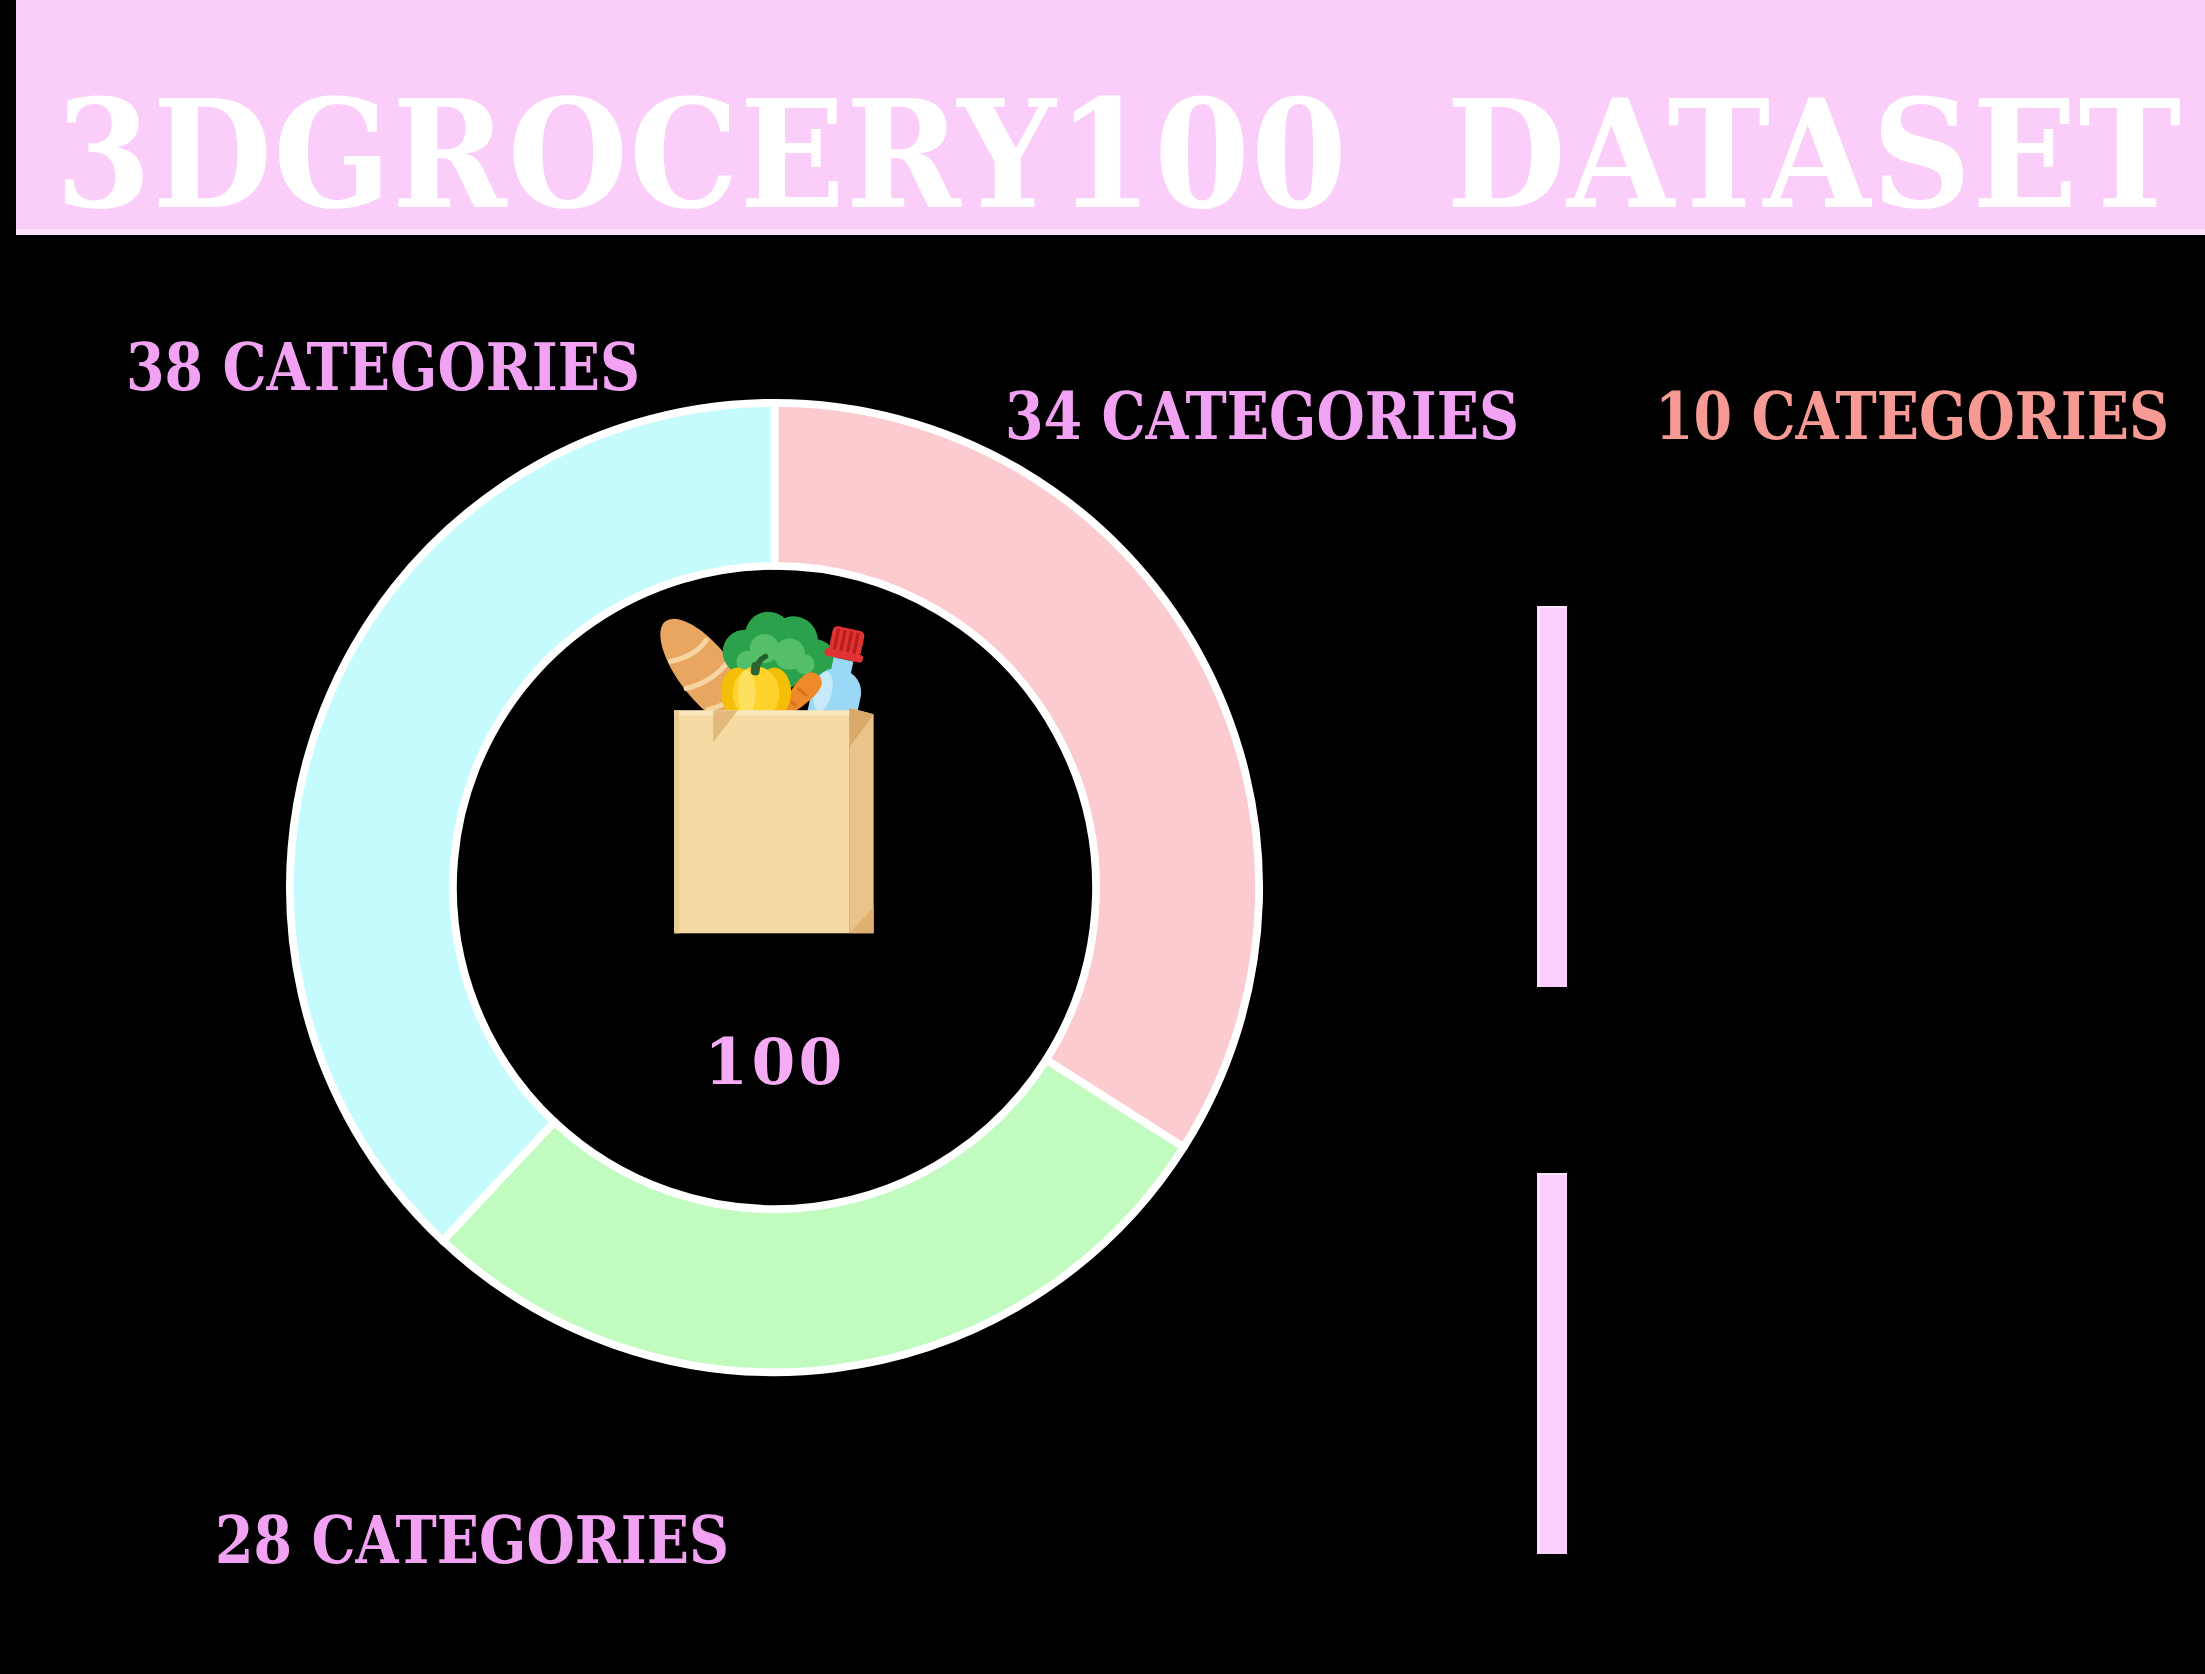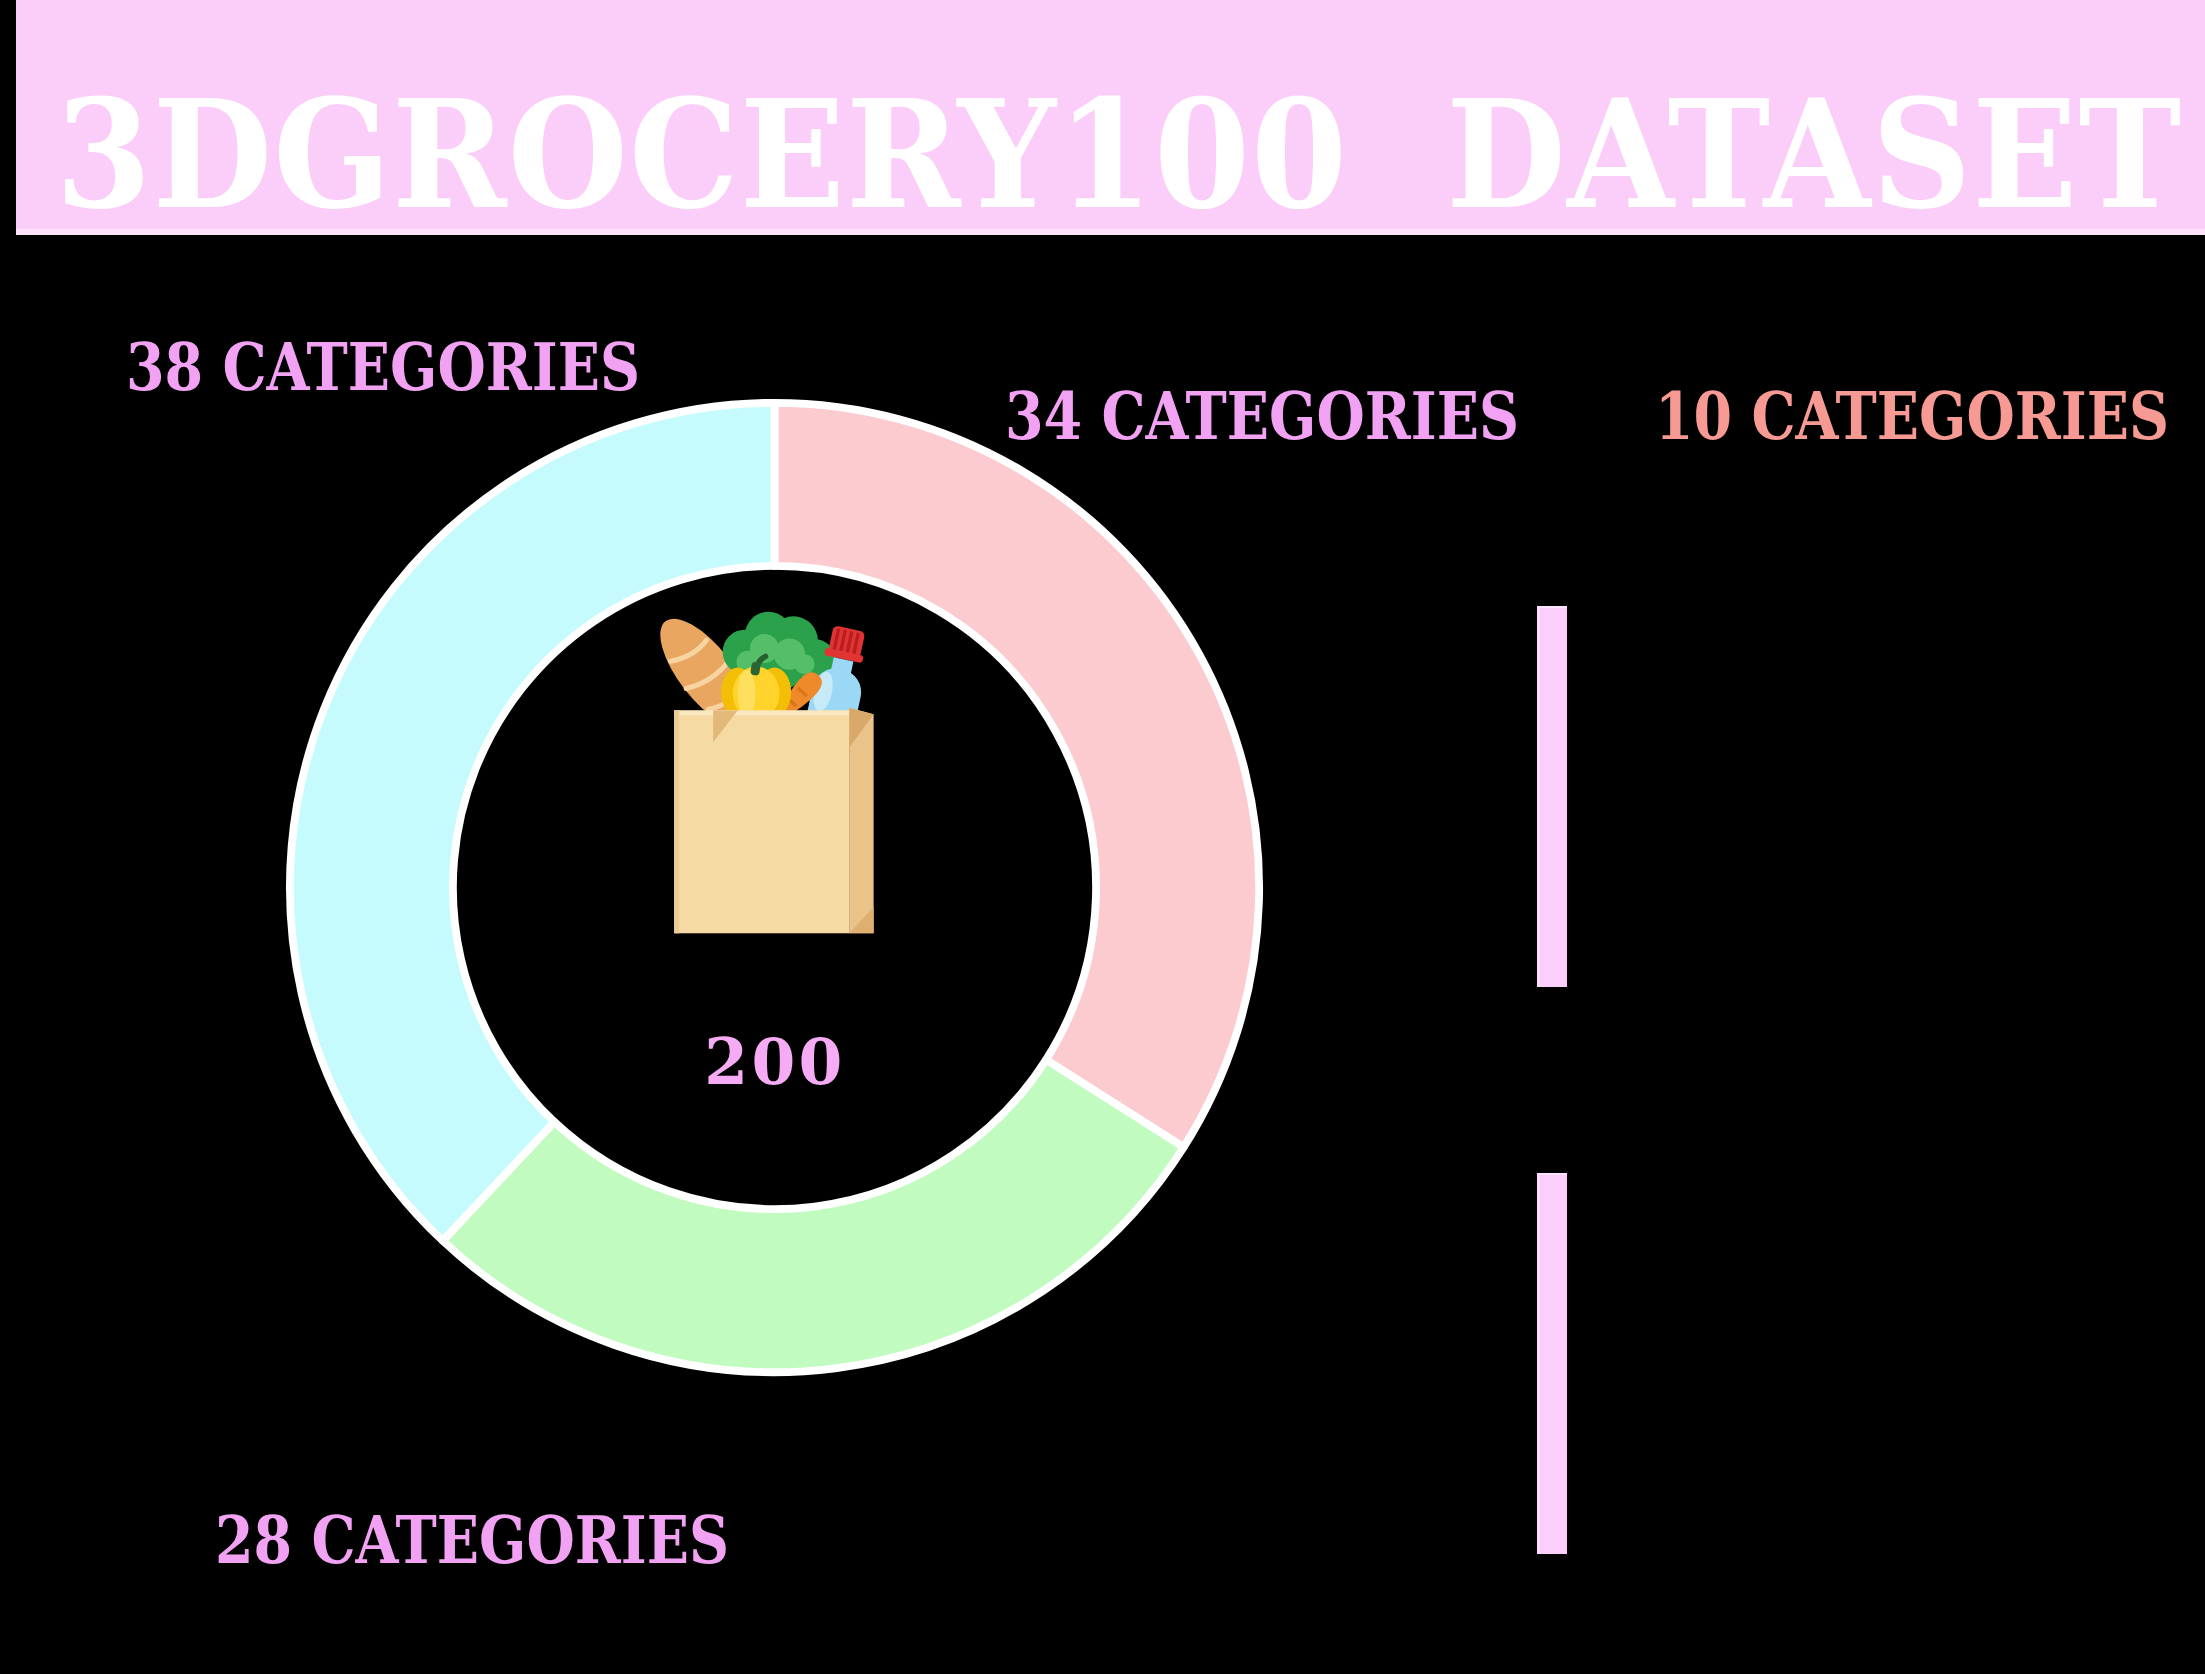--- a/index.html
+++ b/index.html
@@ -157,19 +157,19 @@
       <polygon points="352,180 396,192 396,585 352,585" fill="#EAC38B"></polygon>
       <polygon points="352,180 396,192 352,252" fill="#D8A96B"></polygon>
       <polygon points="352,585 396,585 396,538" fill="#DFB071"></polygon>
       <rect x="38" y="185" width="314" height="400" fill="#F5DBA3"></rect>
       <rect x="38" y="185" width="314" height="9" fill="#FAE7BE"></rect>
       <rect x="38" y="185" width="9" height="400" fill="#E9CD92"></rect>
       <polygon points="108,185 152,185 108,242" fill="#E2B97B"></polygon>
     </g>
   </svg>
 
-  <div class="center-total" style="color: rgb(246, 171, 245);">200</div>
+  <div class="center-total" style="color: rgb(246, 171, 245);">100</div>
 
   <div class="side-bar top" style="background-color: rgb(252, 206, 251);"></div>
   <div class="side-bar bottom" style="background-color: rgb(252, 206, 251);"></div>
 
 </div>
 
 
 </body></html>

